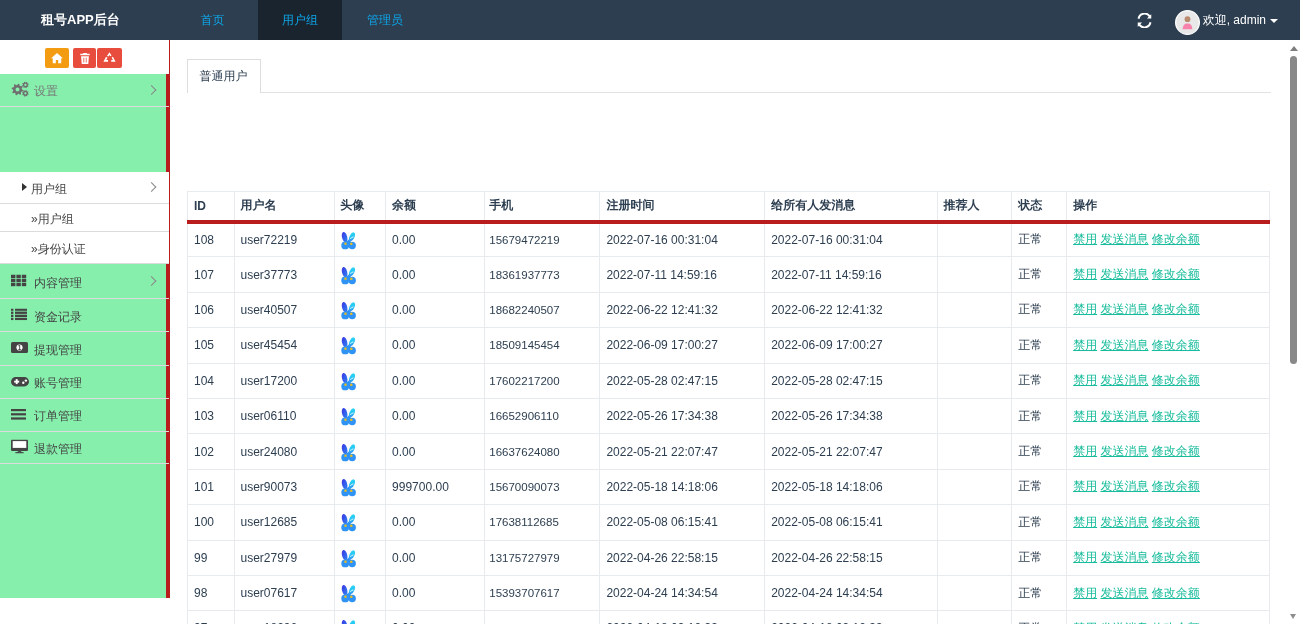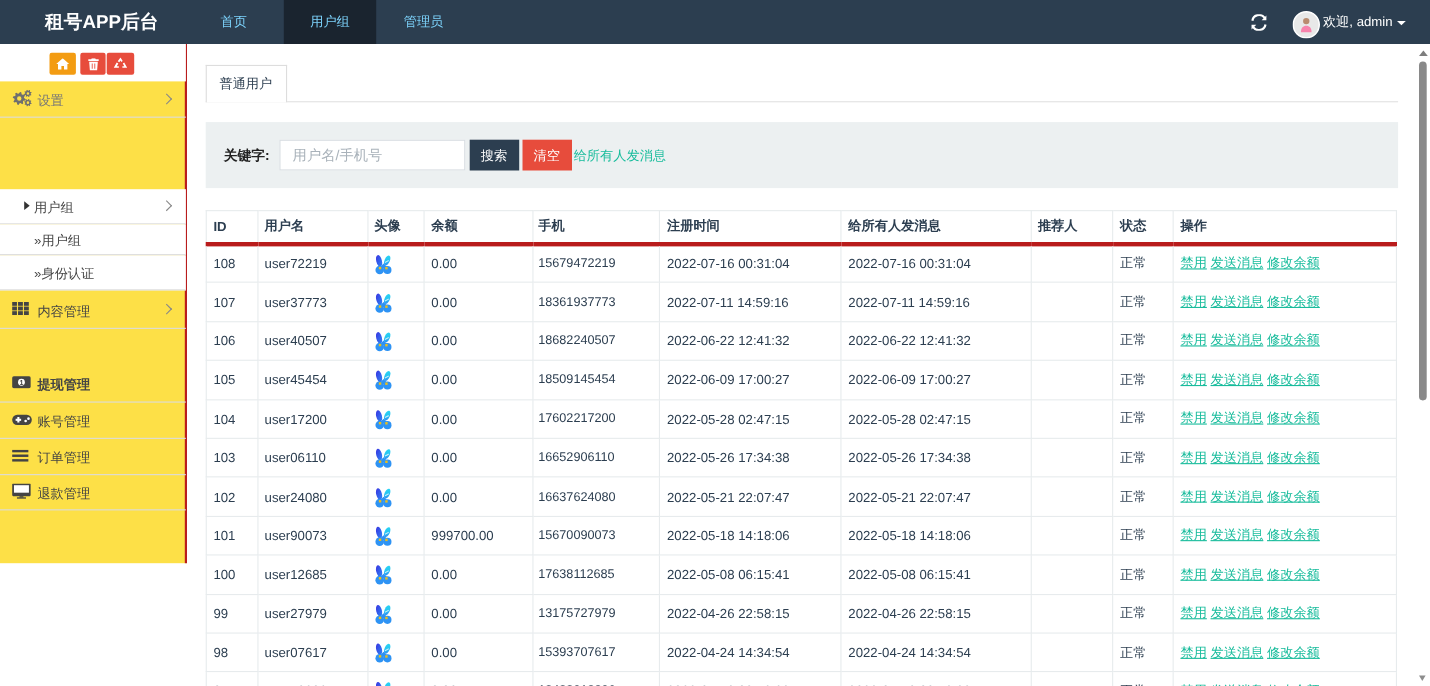--- a/index.html
+++ b/index.html
@@ -1,22 +1,22 @@
 <!DOCTYPE html>
 <html><head><meta charset="utf-8"><style>
 *{box-sizing:border-box;margin:0;padding:0}
 html,body{width:1300px;height:624px;overflow:hidden;background:#fff;font-family:"Liberation Sans",sans-serif}
 
 #nav{position:absolute;left:0;top:0;width:1300px;height:40px;background:#2c3e50}
-#brand{position:absolute;left:41px;top:0;height:40px;line-height:40px;color:#fff;font-size:17px;font-weight:bold}
-.navitem{position:absolute;top:0;height:54px;line-height:40px;text-align:center;color:#7dd3fc;font-size:12px}
+#brand{position:absolute;left:41px;top:0;height:40px;line-height:40px;color:#fff;font-size:13px;font-weight:bold}
+.navitem{position:absolute;top:0;height:54px;line-height:40px;text-align:center;color:#0ea5e9;font-size:12px}
 .navitem.act{background:#1a242f}
 #navright{position:absolute;right:0;top:0;height:40px}
 
-#side{position:absolute;left:0;top:40px;width:170px;height:472px;background:#fde047;border-right:2px solid #b91c1c}
+#side{position:absolute;left:0;top:40px;width:170px;height:558px;background:#86efac;border-right:4px solid #b91c1c}
 #sidehead{position:absolute;left:0;top:0;width:169px;height:34px;background:#fff}
 .sbtn{position:absolute;top:8px;height:20px;border-radius:2px;text-align:center}
 .mi{position:absolute;left:0;width:169px;border-bottom:1px solid #dcdcdc;font-size:12px}
 .mi .txt{position:absolute;left:34px;top:2px;height:100%;display:flex;align-items:center}
 .mi .ic{position:absolute;left:11px;top:calc(50% + 1px);transform:translateY(-50%)}
 .chev{position:absolute;right:14px;top:50%;width:7px;height:7px;border-top:1.5px solid #888;border-right:1.5px solid #888;transform:translateY(-50%) rotate(45deg)}
 .chev.b{border-width:2.5px;border-color:#111}
 .mi.white{background:#fff}
 .tri{position:absolute;left:22px;top:50%;transform:translateY(-50%);width:0;height:0;border-left:5px solid #333;border-top:4px solid transparent;border-bottom:4px solid transparent}
 
@@ -104,27 +104,42 @@
             <rect x="5.4" y="4.2" width="4.4" height="3.5"></rect>
             <rect x="10.8" y="4.2" width="4.4" height="3.5"></rect>
             <rect x="0" y="8.4" width="4.4" height="3.5"></rect>
             <rect x="5.4" y="8.4" width="4.4" height="3.5"></rect>
             <rect x="10.8" y="8.4" width="4.4" height="3.5"></rect>
           </g>
         </svg></span>
       <span class="txt" style="left:34px;color:#444;font-weight:normal">内容管理</span>
       <span class="chev"></span>
     </div>
+    <div class="mi" style="top:259px;height:33px">
+      <span class="ic"><svg width="16" height="12" viewBox="0 0 16 12">
+          <g fill="#444">
+            <rect x="0" y="0" width="2.4" height="2.3"></rect>
+            <rect x="4" y="0" width="12" height="2.3"></rect>
+            <rect x="0" y="3.1" width="2.4" height="2.3"></rect>
+            <rect x="4" y="3.1" width="12" height="2.3"></rect>
+            <rect x="0" y="6.2" width="2.4" height="2.3"></rect>
+            <rect x="4" y="6.2" width="12" height="2.3"></rect>
+            <rect x="0" y="9.3" width="2.4" height="2.3"></rect>
+            <rect x="4" y="9.3" width="12" height="2.3"></rect>
+          </g>
+        </svg></span>
+      <span class="txt" style="left:34px;color:#444;font-weight:normal">资金记录</span>
+    </div>
     <div class="mi" style="top:292px;height:33.5px">
       <span class="ic"><svg width="17" height="12" viewBox="0 0 17 12">
           <rect x="0" y="0.5" width="17" height="11" rx="1.6" fill="#444"></rect>
           <circle cx="8.5" cy="6" r="3.1" fill="#fff"></circle>
           <text x="8.5" y="8.3" font-size="6.5" font-weight="bold" fill="#444" text-anchor="middle" font-family="Liberation Sans">1</text>
         </svg></span>
-      <span class="txt" style="left:34px;color:#444;font-weight:bold">提现管理</span>
+      <span class="txt" style="left:34px;color:#444;font-weight:normal">提现管理</span>
     </div>
     <div class="mi" style="top:325.5px;height:33px">
       <span class="ic"><svg width="18" height="11" viewBox="0 0 18 11">
           <rect x="0" y="1" width="18" height="9.4" rx="4.7" fill="#444"></rect>
           <rect x="3.2" y="4.7" width="5" height="1.9" fill="#fff"></rect>
           <rect x="4.75" y="3.1" width="1.9" height="5" fill="#fff"></rect>
           <circle cx="12.3" cy="6.7" r="1.2" fill="#fff"></circle>
           <circle cx="14.9" cy="4.6" r="1.2" fill="#fff"></circle>
         </svg></span>
       <span class="txt" style="left:34px;color:#444;font-weight:normal">账号管理</span>
@@ -145,27 +160,20 @@
             <rect y="4.7" width="15" height="2.2"></rect>
             <rect y="8.9" width="15" height="2.2"></rect>
           </g>
         </svg></span>
       <span class="txt" style="left:34px;color:#444;font-weight:normal">订单管理</span>
     </div>
   </div>
 <div id="main">
  <div id="tab">普通用户</div>
  <div id="tabline"></div>
- <div id="well">
-  <div id="kw">关键字:</div>
-  <div id="inp">用户名/手机号</div>
-  <div class="btn" id="bsearch">搜索</div>
-  <div class="btn" id="bclear">清空</div>
-  <div id="msglink">给所有人发消息</div>
- </div>
  <table>
   <colgroup>
         <col style="width:46.5px">
         <col style="width:100.8px">
         <col style="width:50.8px">
         <col style="width:99.2px">
         <col style="width:115.1px">
         <col style="width:164.8px">
         <col style="width:172.4px">
         <col style="width:74.7px">

